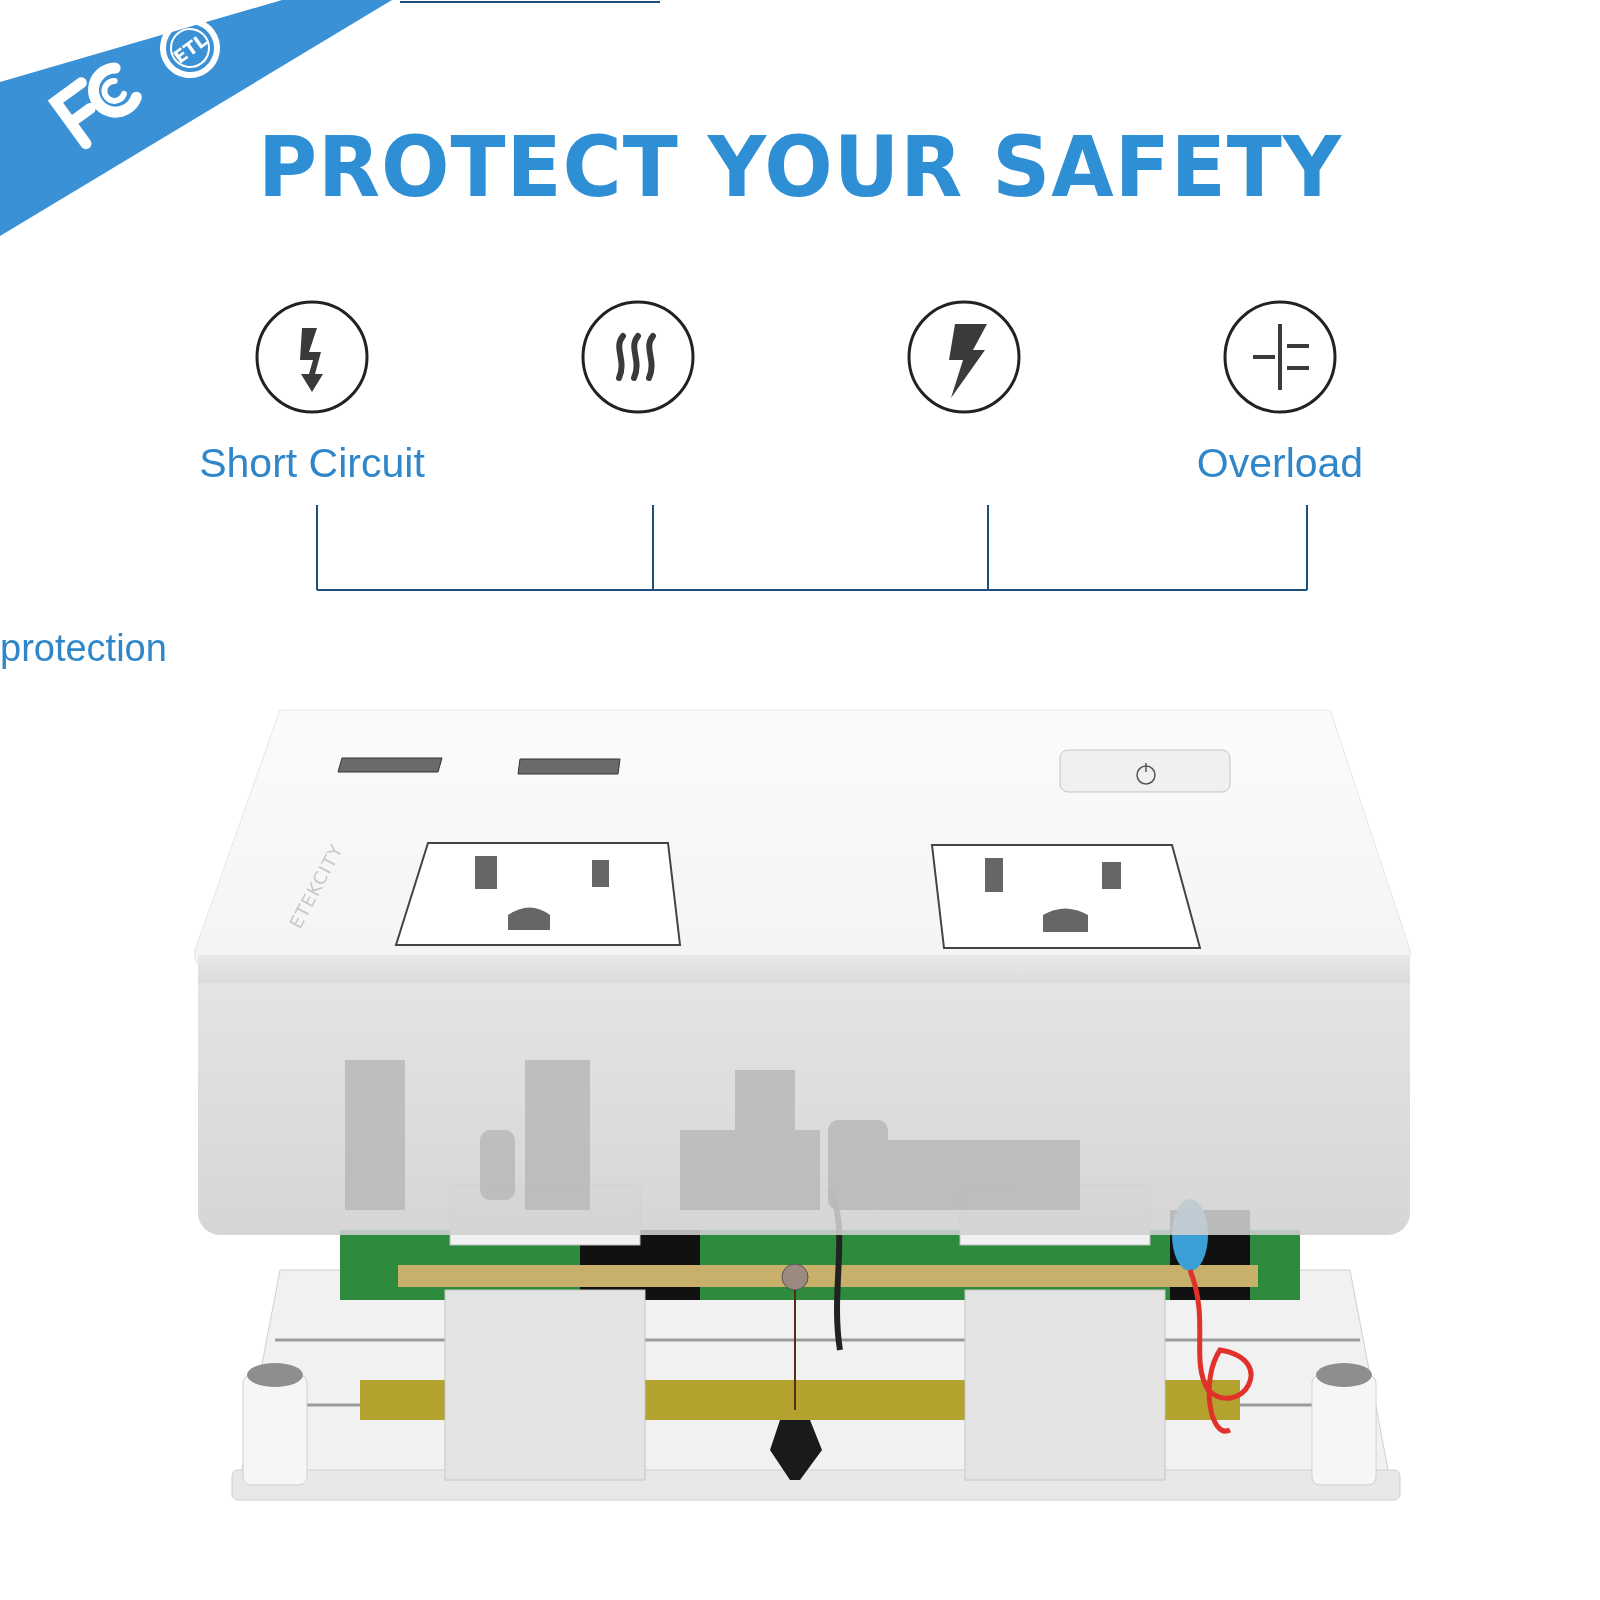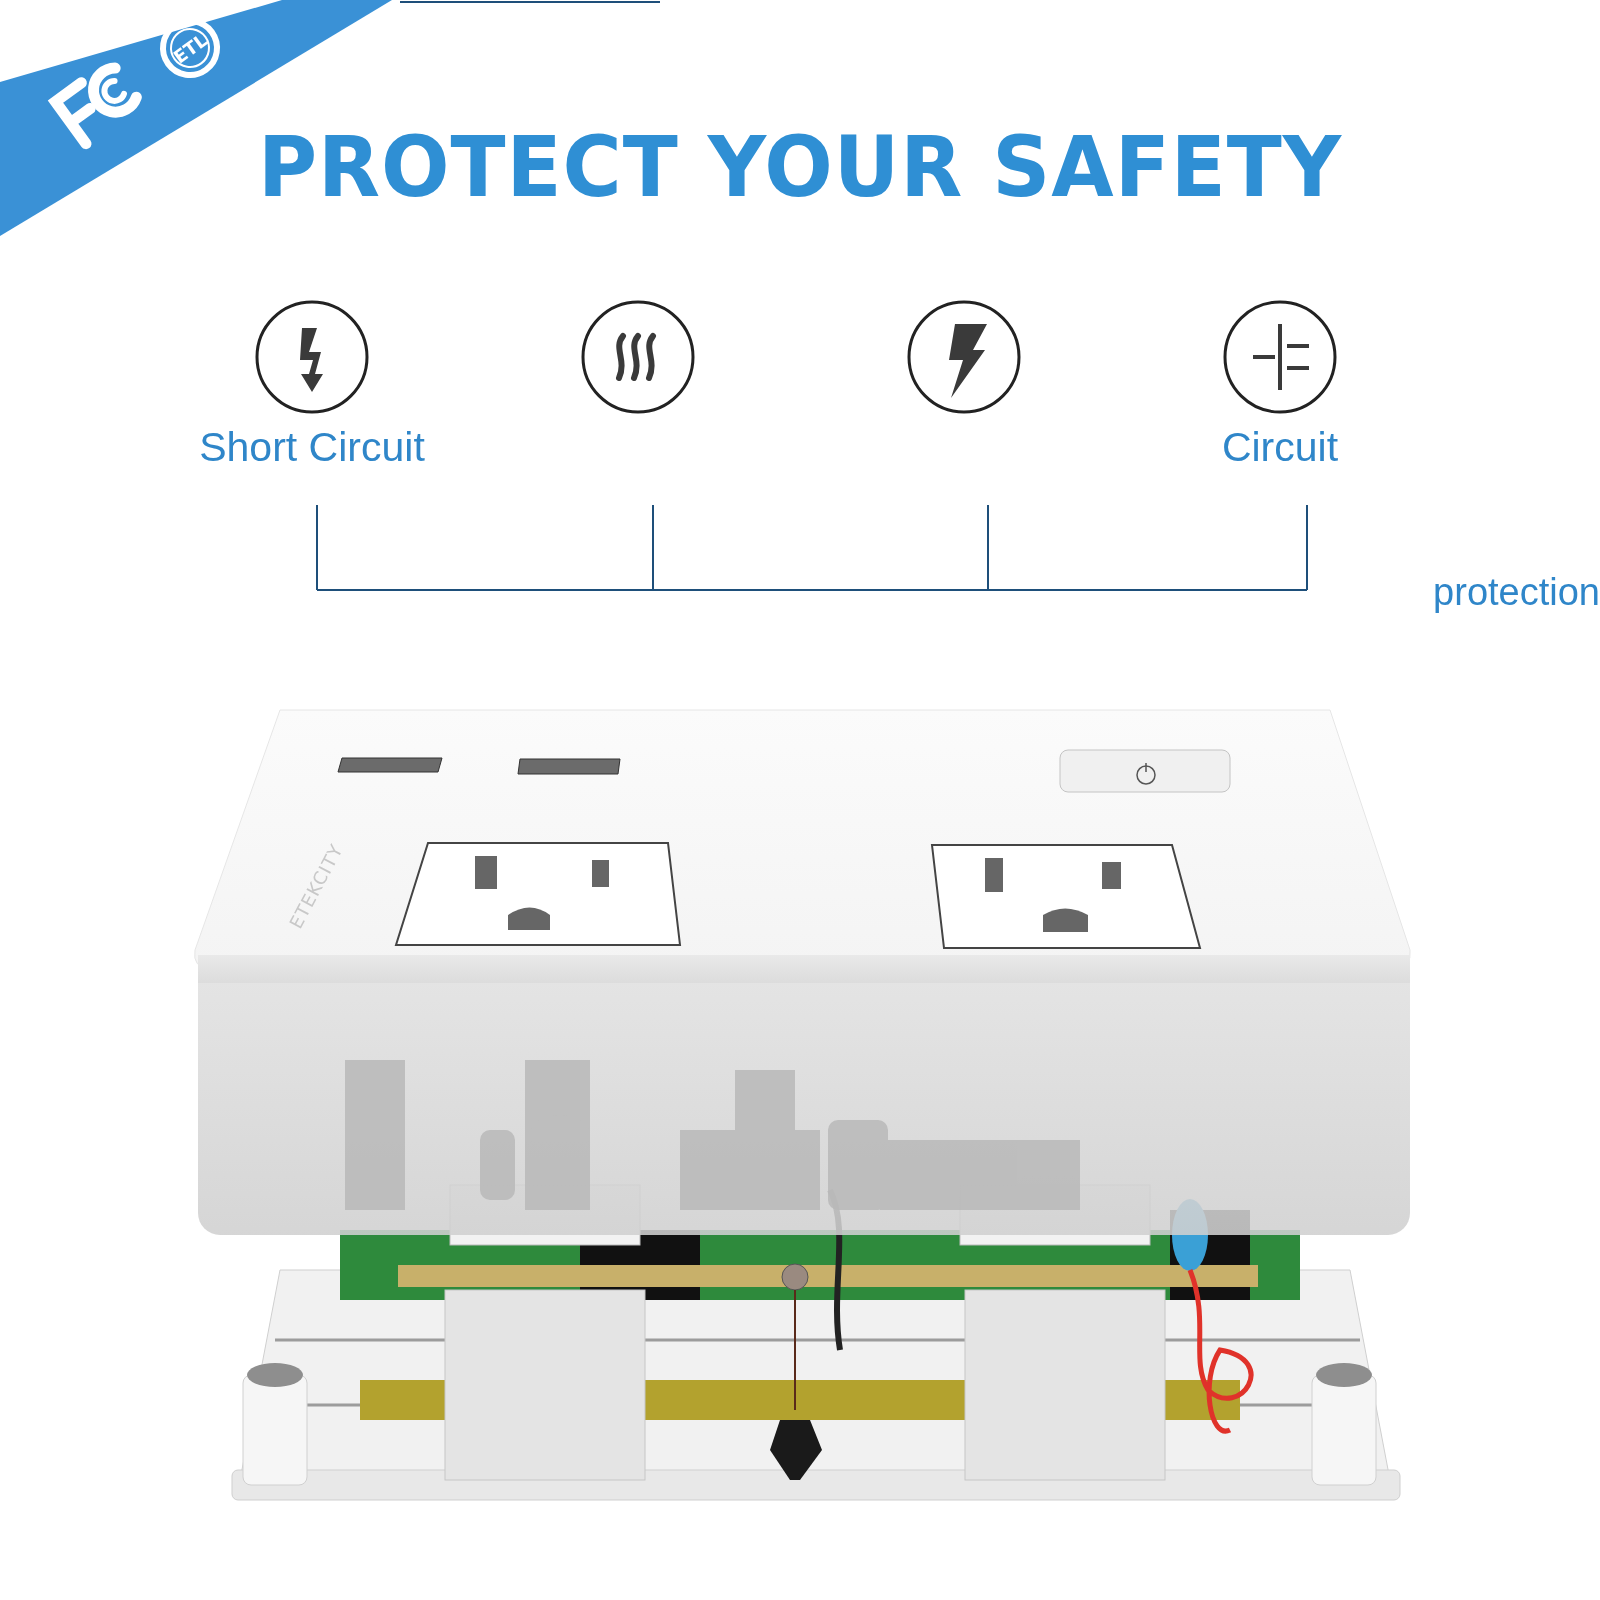--- a/index.html
+++ b/index.html
@@ -8,25 +8,25 @@
 
   
   .banner { position: absolute; left: 0; top: 0; width: 1600px; height: 1600px; pointer-events: none; }
 
   .title { position: absolute; top: 118px; left: 0; width: 1600px; text-align: center;
            font-family: "DejaVu Sans", sans-serif; font-weight: bold; font-size: 84px;
            letter-spacing: 1px; color: #2f8fd4; transform: scaleX(0.96); }
 
   .feature { position: absolute; top: 300px; width: 260px; text-align: center; }
   .feature .circle { width: 114px; height: 114px; margin: 0 auto; }
-  .feature .label { margin-top: 6px; font-size: 41px; color: #2f86c9; font-family: "Liberation Sans", sans-serif; }
+  .feature .label { margin-top: 22px; font-size: 41px; color: #2f86c9; font-family: "Liberation Sans", sans-serif; }
 
   .bracket { position: absolute; left: 0; top: 0; width: 1600px; height: 700px; pointer-events: none; }
 
-  .protection { position: absolute; top: 571px; left: 0; width: 1600px; text-align: right;
+  .protection { position: absolute; top: 627px; left: 0; width: 1600px; text-align: left;
                 font-size: 38px; color: #2f86c9; }
 
   .product { position: absolute; left: 180px; top: 700px; width: 1260px; height: 840px; }
 </style>
 </head>
 <body>
 
 <svg class="banner" viewBox="0 0 1600 1600">
   <polygon points="0,140 0,238 320,0 400,0 0,0" fill="none"></polygon>
   <polygon points="0,82 0,236 392,0 282,0" fill="#3a91d6"></polygon>
@@ -76,21 +76,21 @@
 <div class="feature" style="left:1150px;">
   <svg class="circle" viewBox="0 0 114 114">
     <circle cx="57" cy="57" r="55" fill="none" stroke="#222" stroke-width="3"></circle>
     <g stroke="#3a3a3a" stroke-width="4">
       <line x1="30" y1="57" x2="52" y2="57"></line>
       <line x1="57" y1="24" x2="57" y2="90"></line>
       <line x1="64" y1="46" x2="86" y2="46"></line>
       <line x1="64" y1="68" x2="86" y2="68"></line>
     </g>
   </svg>
-  <div class="label">Circuit</div>
+  <div class="label">Overload</div>
 </div>
 
 <svg class="bracket" viewBox="0 0 1600 700">
   <g stroke="#1e4f7a" stroke-width="2" fill="none">
     <line x1="317" y1="505" x2="317" y2="590"></line>
     <line x1="653" y1="505" x2="653" y2="590"></line>
     <line x1="988" y1="505" x2="988" y2="590"></line>
     <line x1="1307" y1="505" x2="1307" y2="590"></line>
     <line x1="317" y1="590" x2="1307" y2="590"></line>
   </g>

